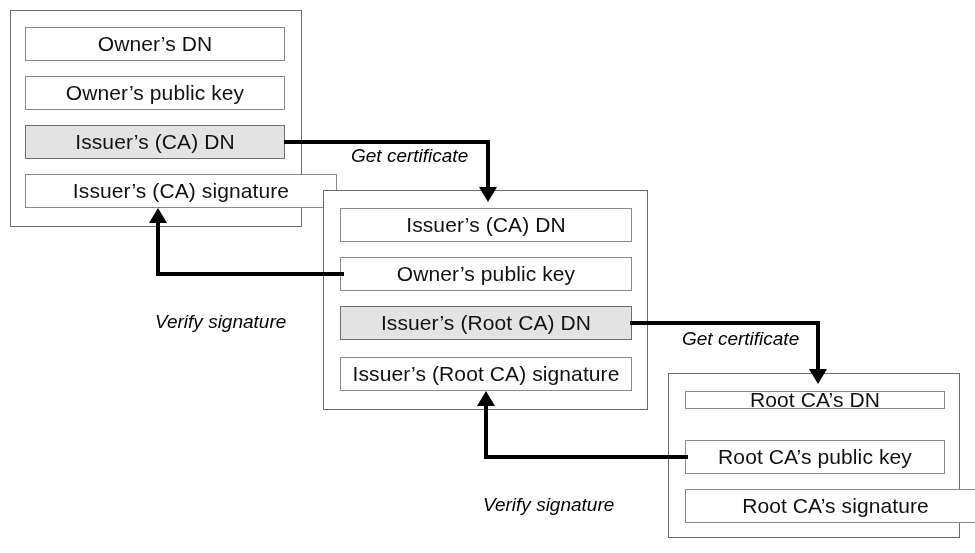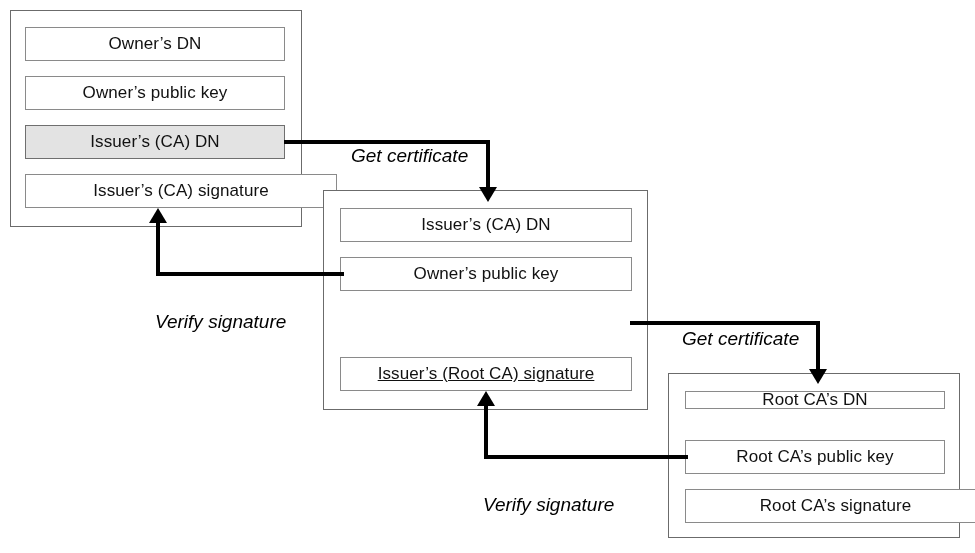--- a/index.html
+++ b/index.html
@@ -26,21 +26,21 @@
   }
   
   .field {
     position: absolute;
     border: 1.5px solid #8a8a8a;
     background: #ffffff;
     box-sizing: border-box;
     display: flex;
     align-items: center;
     justify-content: center;
-    font-size: 17px;
+    font-size: 21px;
     color: #111111;
     letter-spacing: 0.1px;
     white-space: nowrap;
   }
   .field.highlight {
     background: #e3e3e3;
     border-color: #6f6f6f;
   }
   
   .line-h, .line-v {
@@ -100,22 +100,25 @@
   <div class="cert-box" style="left:323px; top:190px; width:325px; height:220px;"></div>
 
   <div class="field" style="left:340px; top:208px; width:292px; height:34px;">
     <span>Issuer’s (CA) DN</span>
   </div>
 
   <div class="field" style="left:340px; top:257px; width:292px; height:34px;">
     <span>Owner’s public key</span>
   </div>
 
+  <div class="field highlight" style="left:340px; top:306px; width:292px; height:34px;">
+    <span>Issuer’s (Root CA) DN</span>
+  </div>
 
-  <div class="field" style="left:340px; top:357px; width:292px; height:34px;text-decoration:underline;">
+  <div class="field" style="left:340px; top:357px; width:292px; height:34px;">
     <span>Issuer’s (Root CA) signature</span>
   </div>
 
   <div class="cert-box" style="left:668px; top:373px; width:292px; height:165px;"></div>
 
   <div class="field" style="left:685px; top:391px; width:260px; height:18px;">
     <span>Root CA’s DN</span>
   </div>
 
   <div class="field" style="left:685px; top:440px; width:260px; height:34px;">

